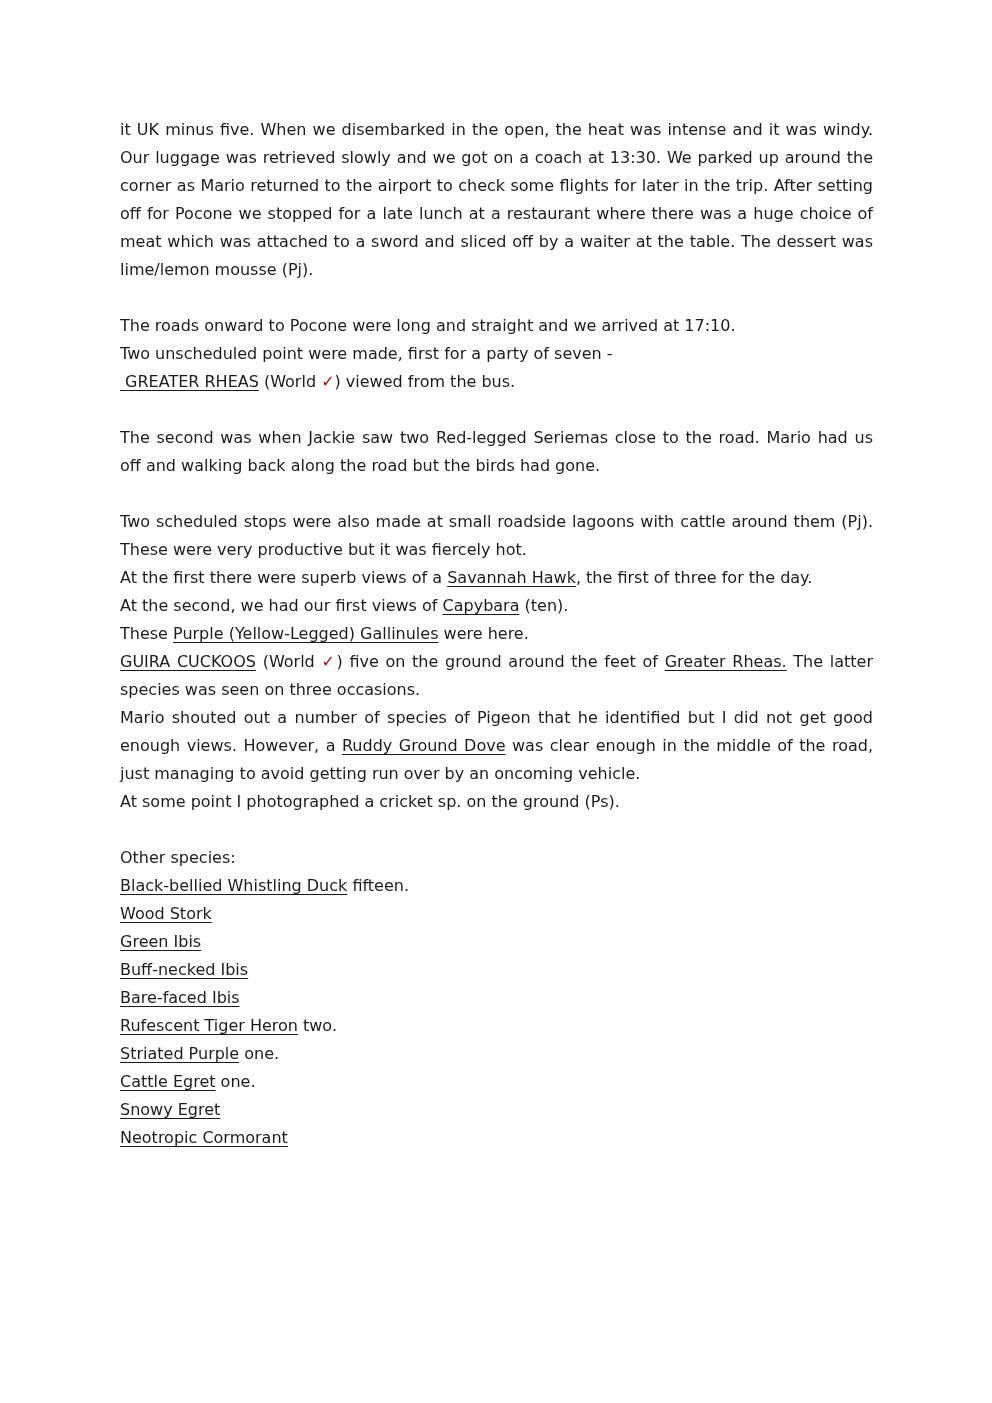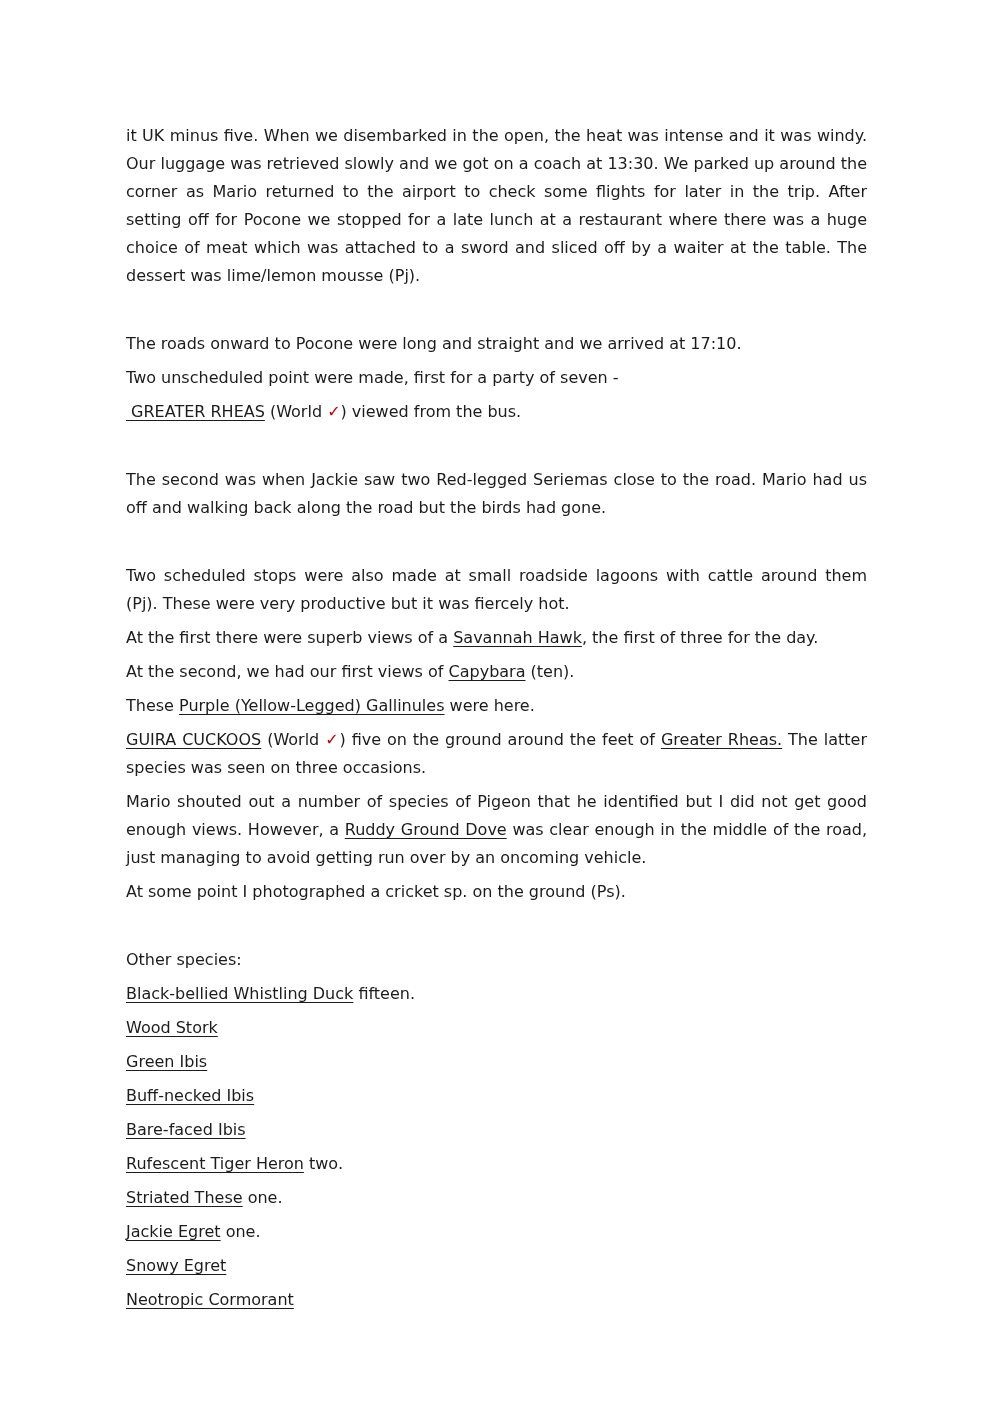--- a/index.html
+++ b/index.html
@@ -18,21 +18,21 @@
   }
   .content {
     position: absolute;
     left: 120px;
     top: 116px;
     width: 753px;
     font-size: 16px;
     line-height: 28px;
   }
   .para {
-    margin: 6px;
+    margin: 0;
     text-align: left;
   }
   .para.justify {
     text-align: justify;
   }
   .spacer {
     height: 28px;
   }
   .u {
     text-decoration: underline;
@@ -64,18 +64,18 @@
       <div class="para justify"><span>Mario shouted out a number of species of Pigeon that he identified but I did not get good enough views. However, a </span><span class="u">Ruddy Ground Dove</span><span> was clear enough in the middle of the road, just managing to avoid getting run over by an oncoming vehicle.</span></div>
       <div class="para"><span>At some point I photographed a cricket sp. on the ground (Ps).</span></div>
       <div class="spacer"></div>
       <div class="para"><span>Other species:</span></div>
       <div class="para"><span class="u">Black-bellied Whistling Duck</span><span> fifteen.</span></div>
       <div class="para"><span class="u">Wood Stork</span></div>
       <div class="para"><span class="u">Green Ibis</span></div>
       <div class="para"><span class="u">Buff-necked Ibis</span></div>
       <div class="para"><span class="u">Bare-faced Ibis</span></div>
       <div class="para"><span class="u">Rufescent Tiger Heron</span><span> two.</span></div>
-      <div class="para"><span class="u">Striated These</span><span> one.</span></div>
-      <div class="para"><span class="u">Jackie Egret</span><span> one.</span></div>
+      <div class="para"><span class="u">Striated Purple</span><span> one.</span></div>
+      <div class="para"><span class="u">Cattle Egret</span><span> one.</span></div>
       <div class="para"><span class="u">Snowy Egret</span></div>
       <div class="para"><span class="u">Neotropic Cormorant</span></div>
     </div>
 </div>
 
 </body></html>

